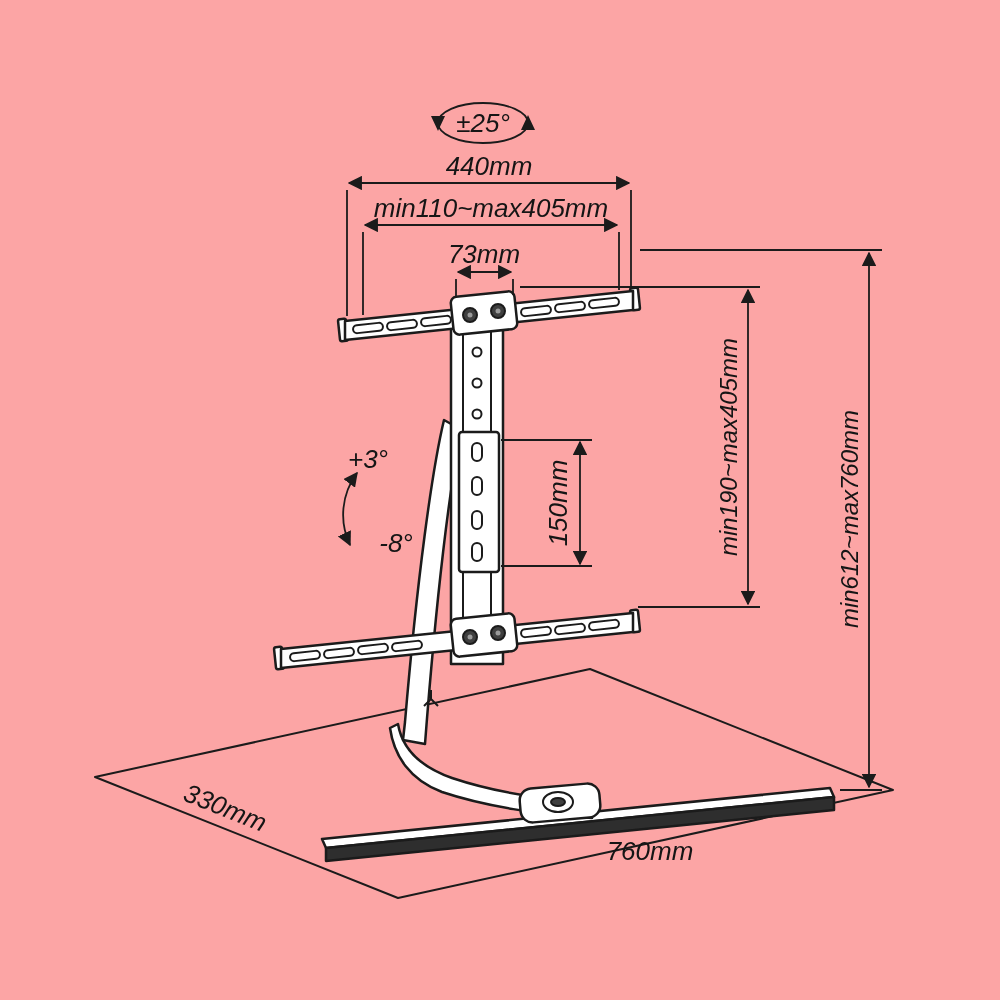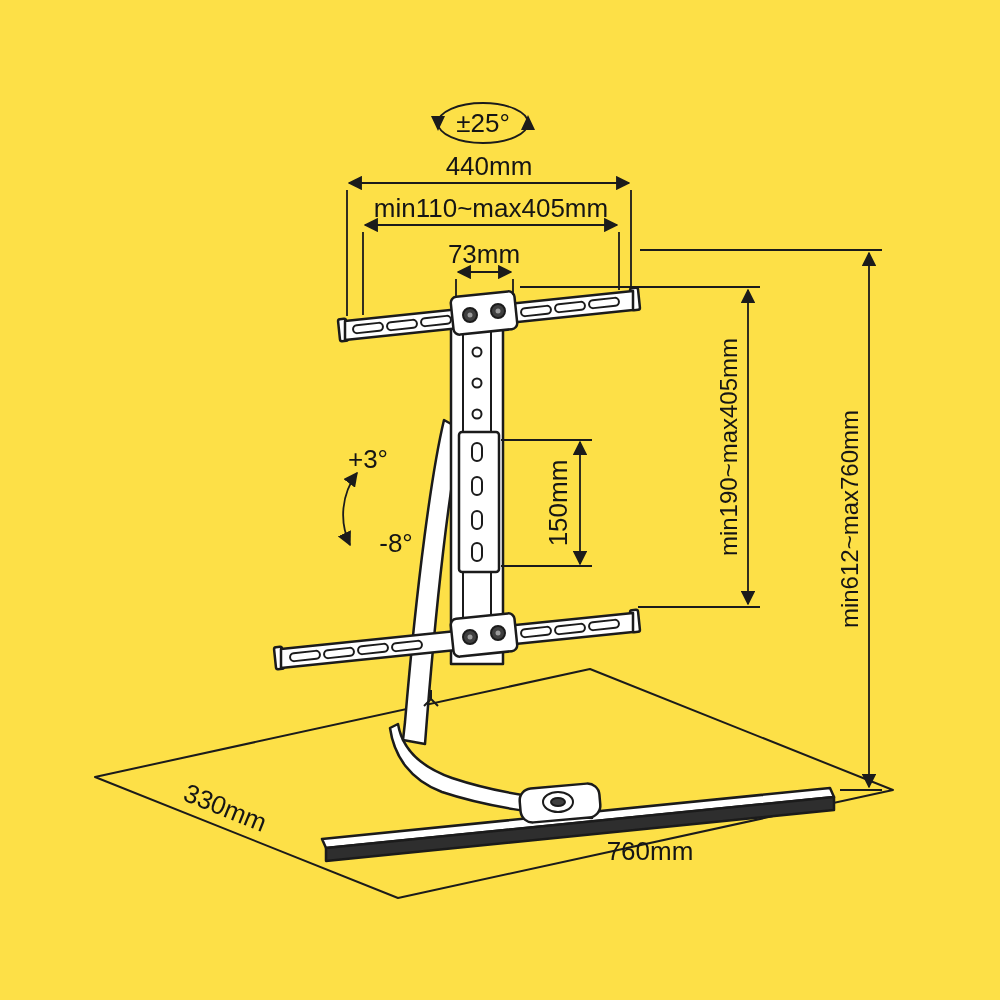--- a/index.html
+++ b/index.html
@@ -1,16 +1,16 @@
 <!DOCTYPE html>
 <html><head>
 <meta charset="utf-8">
 <style>
   html,body{margin:0;padding:0;background:#ffffff;}
-  .canvas{position:relative;width:1000px;height:1000px;background:#fde047;overflow:hidden;}
+  .canvas{position:relative;width:1000px;height:1000px;background:#fca5a5;overflow:hidden;font-style:italic;}
   svg{display:block;}
   
   .outline{fill:#ffffff;stroke:#1b1b1b;stroke-width:2.5;stroke-linejoin:round;}
   .darkface{fill:#2e2e2e;stroke:#1b1b1b;stroke-width:2.5;stroke-linejoin:round;}
   .slot{fill:#ffffff;stroke:#1b1b1b;stroke-width:2;}
   .hole{fill:#ffffff;stroke:#1b1b1b;stroke-width:2;}
   .screw{fill:#3f3f3f;stroke:#1b1b1b;stroke-width:2;}
   .screwdot{fill:#9a9a9a;stroke:none;}
   .inner{stroke:#1b1b1b;stroke-width:2;fill:none;}
   .dim{stroke:#1b1b1b;stroke-width:1.8;fill:none;}

